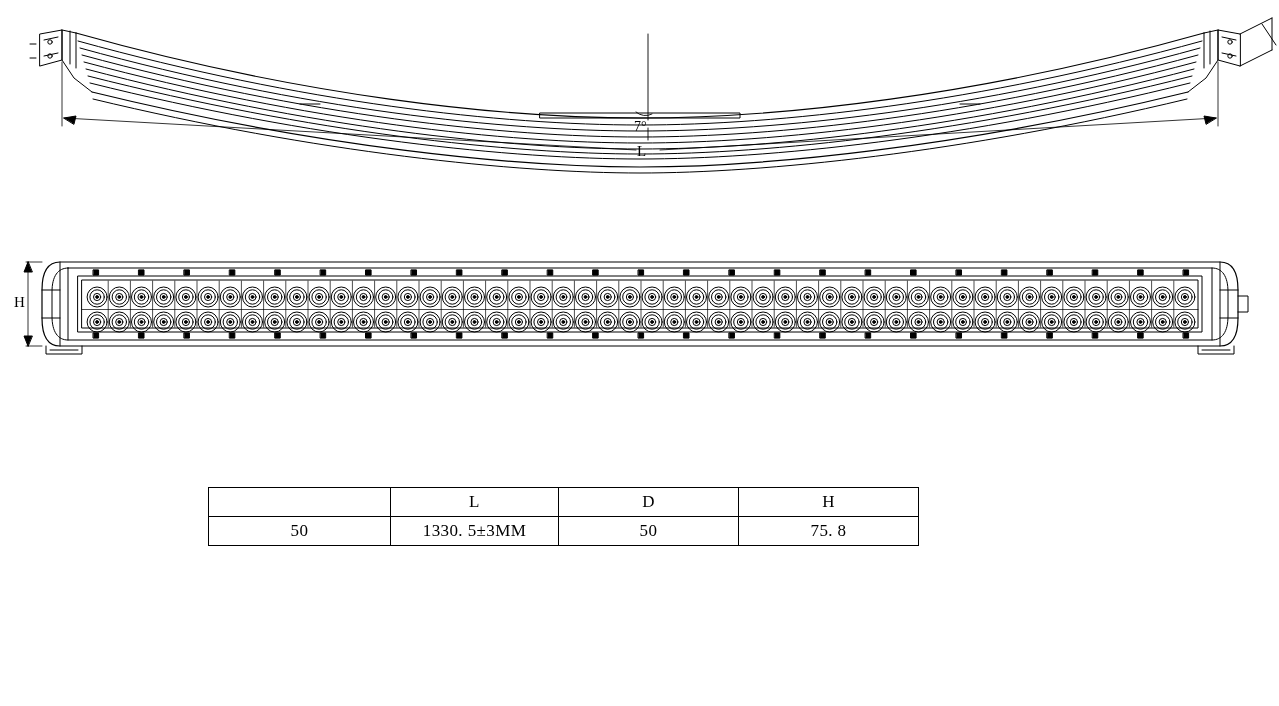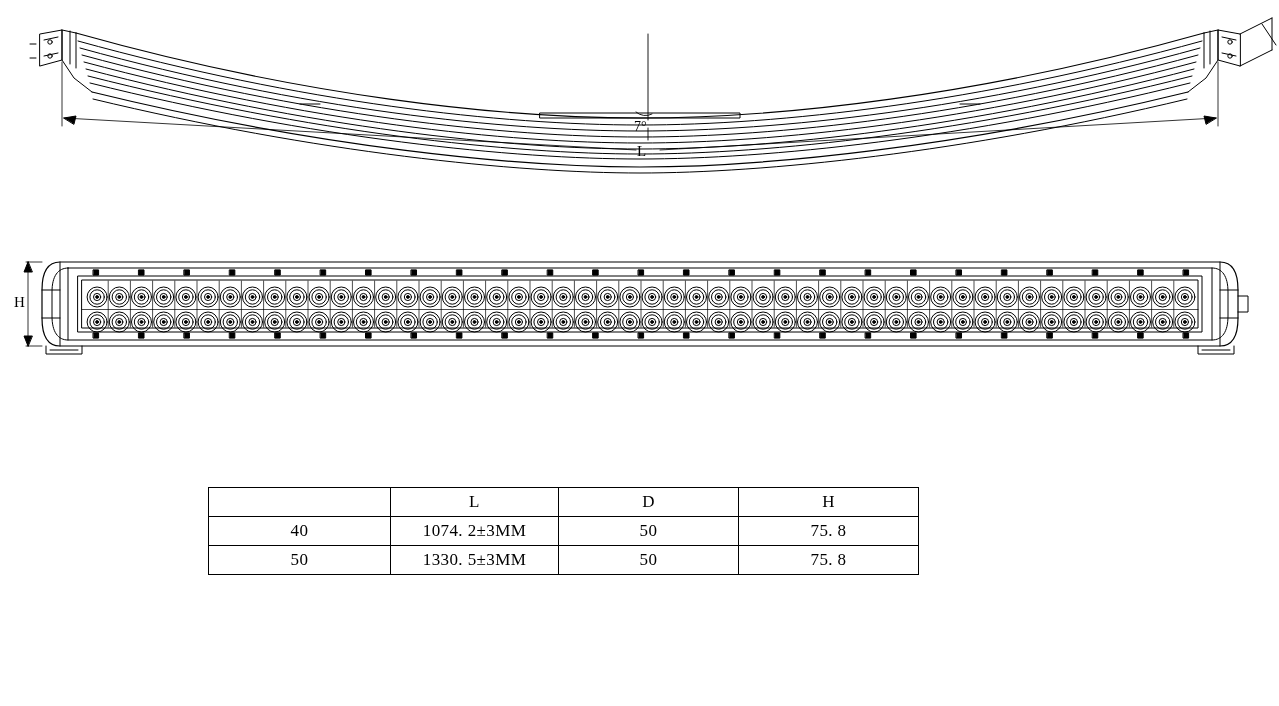--- a/index.html
+++ b/index.html
@@ -689,26 +689,20 @@
         <col class="col-h">
     </colgroup>
     <tbody id="spec-table-body">
         <tr>
           <td></td>
           <td>L</td>
           <td>D</td>
           <td>H</td>
         </tr>
         <tr>
-          <td>40</td>
-          <td>1074. 2±3MM</td>
-          <td>50</td>
-          <td>75. 8</td>
-        </tr>
-        <tr>
           <td>50</td>
           <td>1330. 5±3MM</td>
           <td>50</td>
           <td>75. 8</td>
         </tr>
       </tbody>
   </table>
 
 </div>
 

